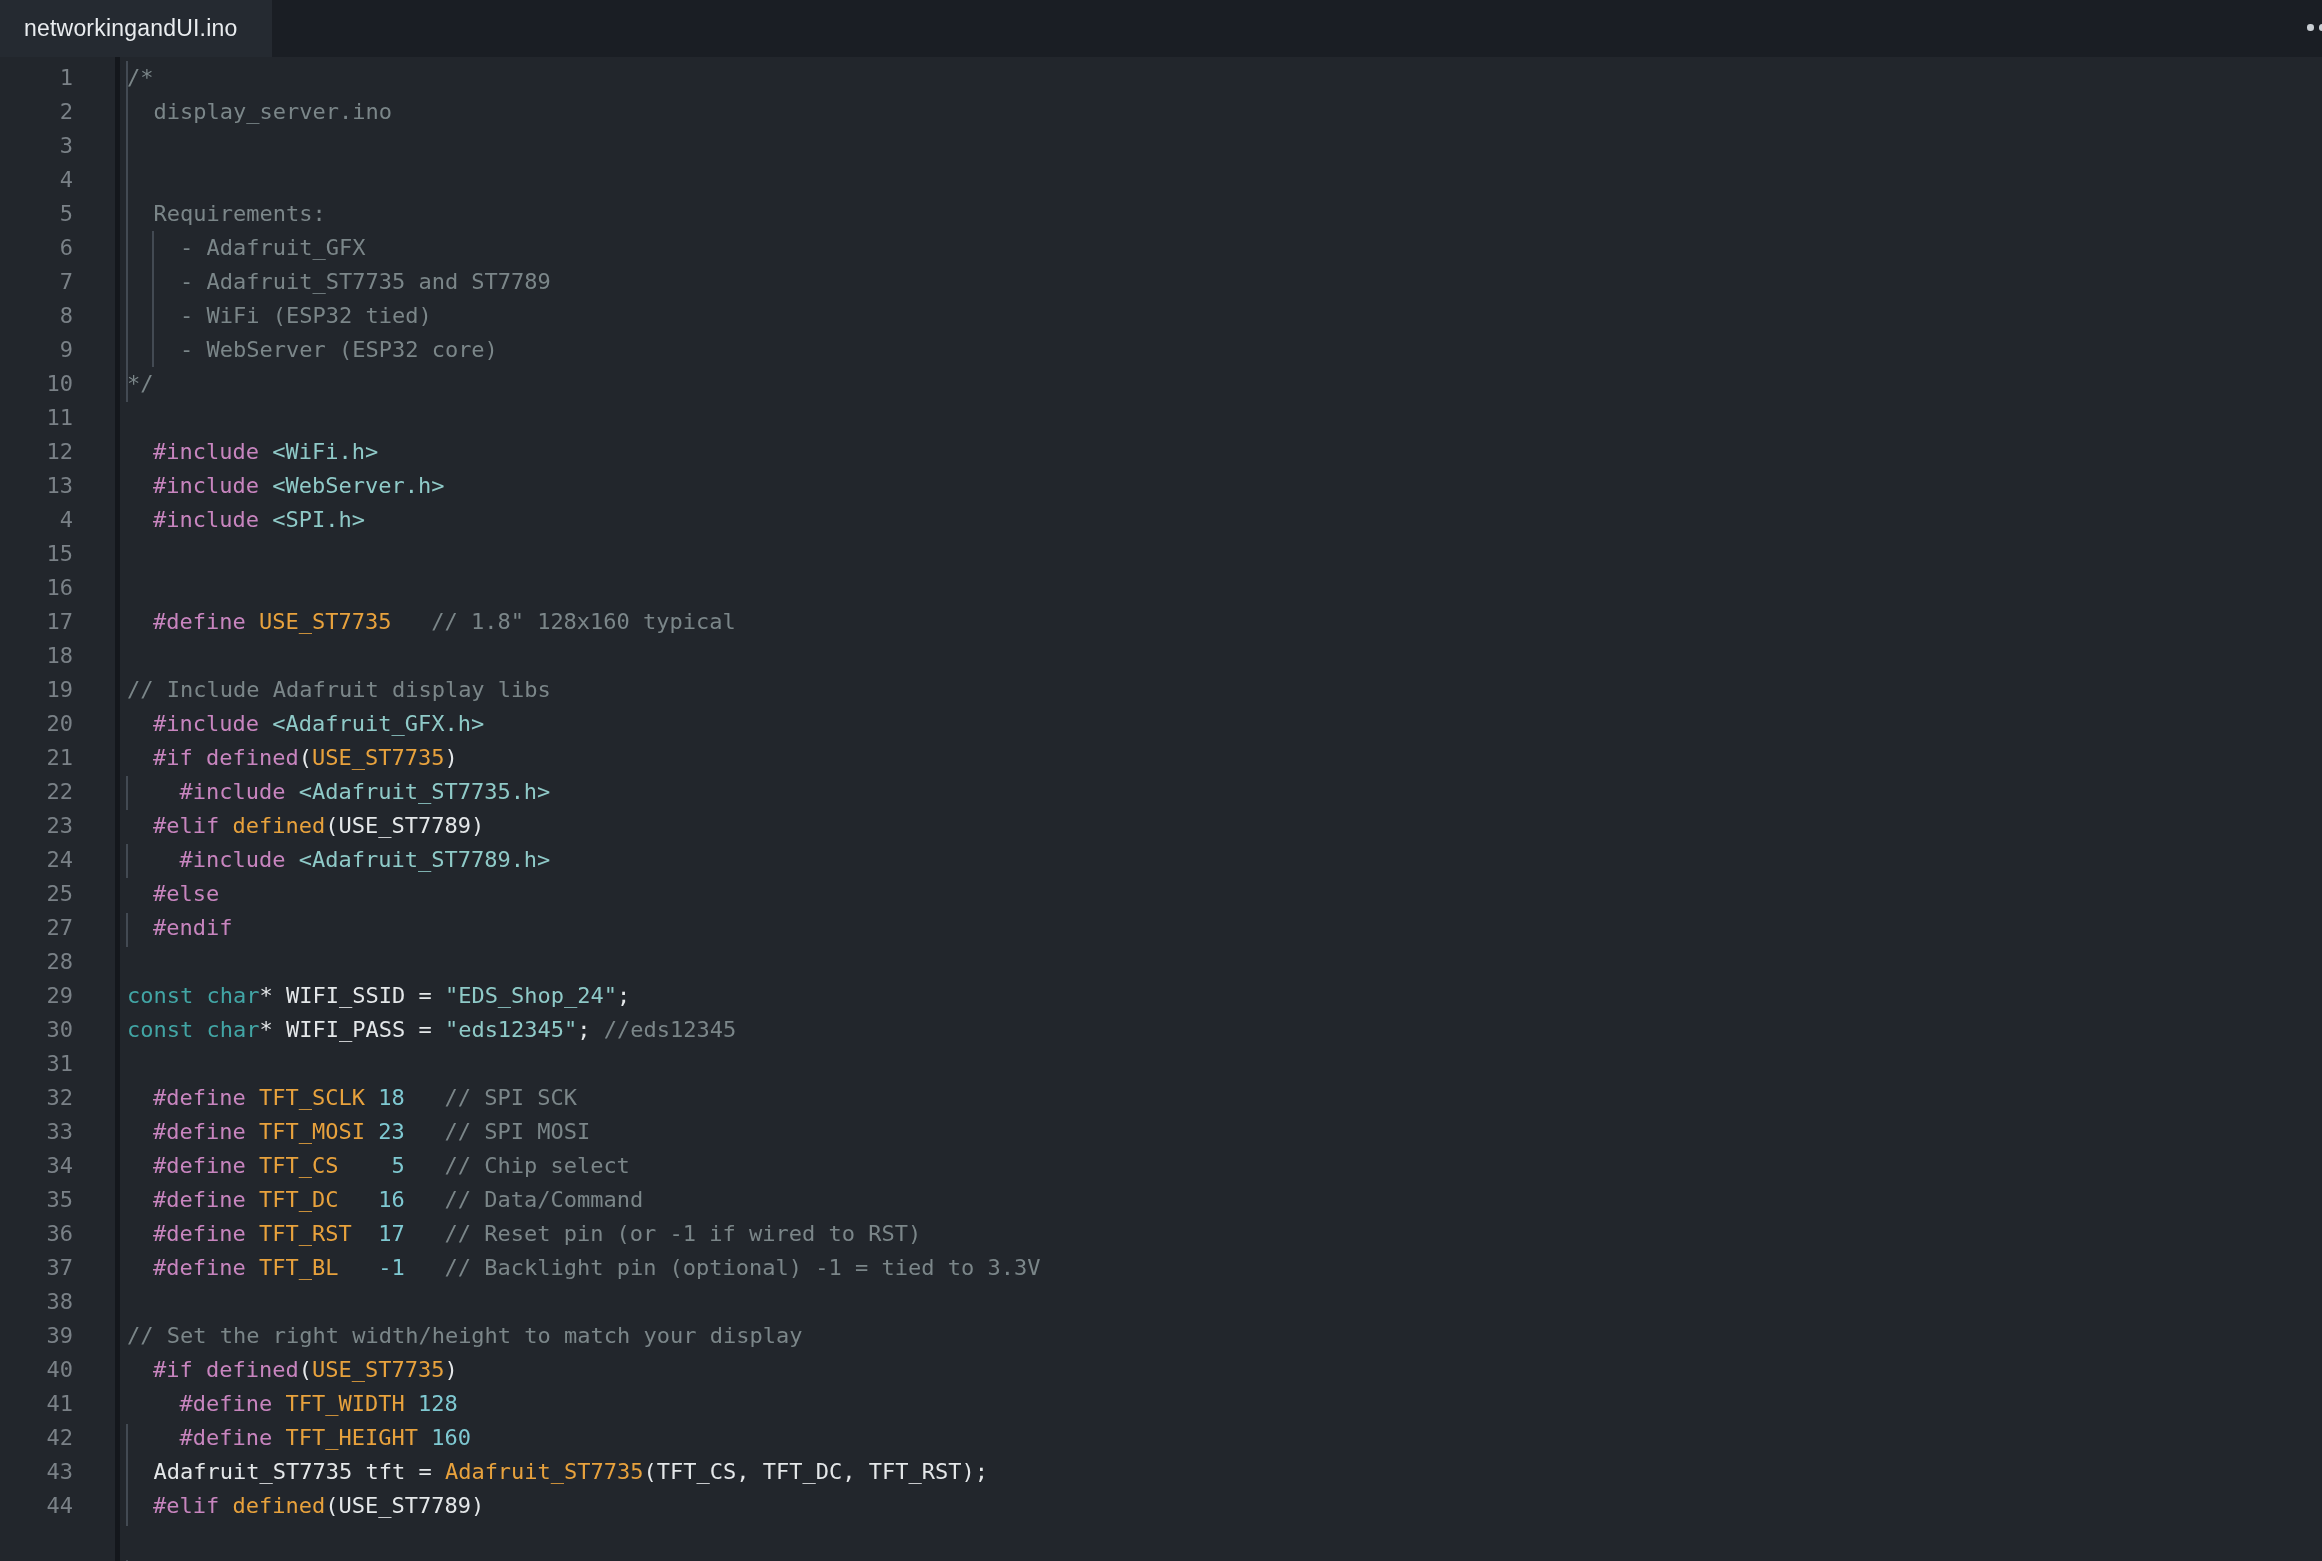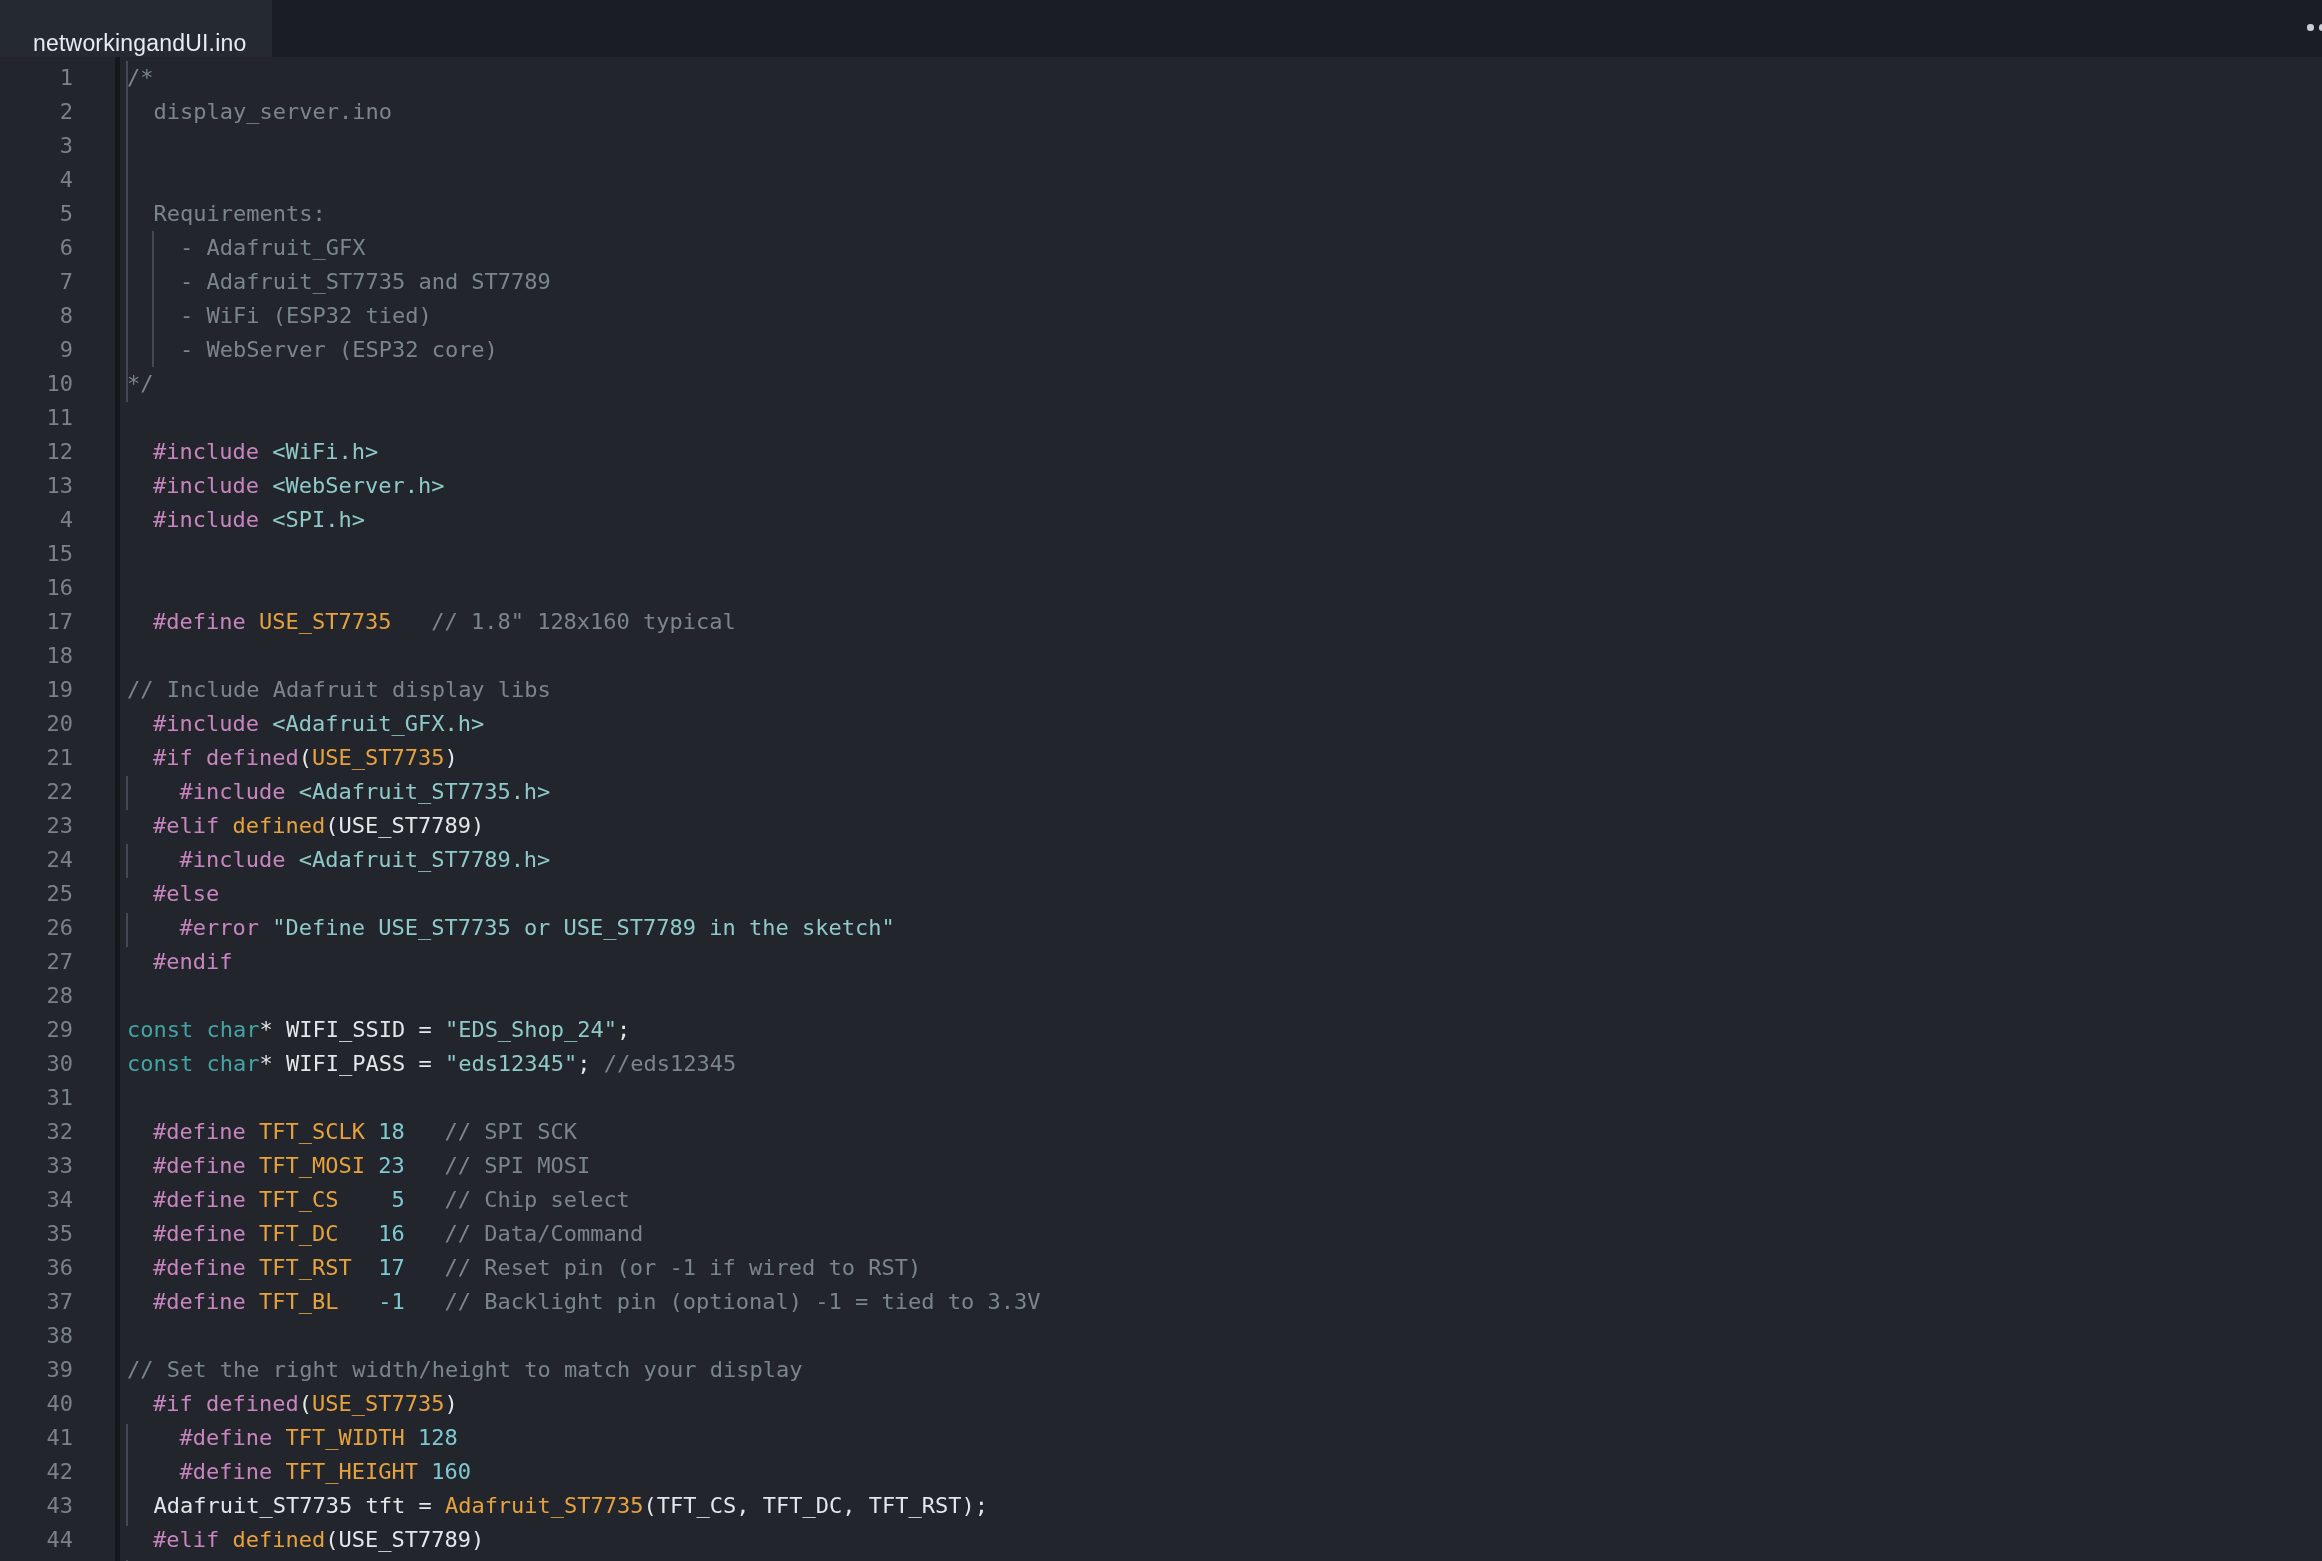--- a/index.html
+++ b/index.html
@@ -8,21 +8,21 @@
     background:var(--bg-editor,#22262C);
     font-family:"Liberation Sans",sans-serif;
   }
   .topbar{
     position:absolute;left:0;top:0;width:2322px;height:57px;
     background:var(--bg-topbar,#1A1E24);
   }
   .tab{
     position:absolute;left:0;top:0;width:272px;height:57px;
     background:var(--bg-tab,#252A31);
-    display:flex;align-items:flex-end;box-sizing:border-box;padding-left:33px;
+    display:flex;align-items:center;box-sizing:border-box;padding-left:24px;
   }
   .tab-title{
     font-size:23px;color:var(--c-tabtext,#E9ECEF);letter-spacing:0.2px;
     white-space:nowrap;
   }
   .dots{
     position:absolute;top:24px;right:-3.8px;display:flex;gap:5.7px;
   }
   .dot{width:6.6px;height:6.6px;border-radius:50%;background:var(--c-dots,#C9CED3);}
   .editor{
@@ -96,21 +96,20 @@
       <div class="line"><span class="ln">16</span><span class="code"></span></div>
       <div class="line"><span class="ln">17</span><span class="code"><span class="seg-pp">#define </span><span class="seg-mac">USE_ST7735</span><span class="seg-pl">   </span><span class="seg-cm">// 1.8" 128x160 typical</span></span></div>
       <div class="line"><span class="ln">18</span><span class="code"></span></div>
       <div class="line"><span class="ln">19</span><span class="code"><span class="seg-cm">// Include Adafruit display libs</span></span></div>
       <div class="line"><span class="ln">20</span><span class="code"><span class="seg-pp">#include </span><span class="seg-str">&lt;Adafruit_GFX.h&gt;</span></span></div>
       <div class="line"><span class="ln">21</span><span class="code"><span class="seg-pp">#if defined</span><span class="seg-pl">(</span><span class="seg-mac">USE_ST7735</span><span class="seg-pl">)</span></span></div>
       <div class="line"><span class="ln">22</span><span class="code"><span class="seg-pp">  #include </span><span class="seg-str">&lt;Adafruit_ST7735.h&gt;</span></span></div>
       <div class="line"><span class="ln">23</span><span class="code"><span class="seg-pp">#elif </span><span class="seg-mac">defined</span><span class="seg-pl">(USE_ST7789)</span></span></div>
       <div class="line"><span class="ln">24</span><span class="code"><span class="seg-pp">  #include </span><span class="seg-str">&lt;Adafruit_ST7789.h&gt;</span></span></div>
       <div class="line"><span class="ln">25</span><span class="code"><span class="seg-pp">#else</span></span></div>
-      <div class="line"><span class="ln">26</span><span class="code"><span class="seg-pp">  #error </span><span class="seg-str">"Define USE_ST7735 or USE_ST7789 in the sketch"</span></span></div>
       <div class="line"><span class="ln">27</span><span class="code"><span class="seg-pp">#endif</span></span></div>
       <div class="line"><span class="ln">28</span><span class="code"></span></div>
       <div class="line"><span class="ln">29</span><span class="code"><span class="seg-kw">const char</span><span class="seg-pl">* WIFI_SSID = </span><span class="seg-str">"EDS_Shop_24"</span><span class="seg-pl">;</span></span></div>
       <div class="line"><span class="ln">30</span><span class="code"><span class="seg-kw">const char</span><span class="seg-pl">* WIFI_PASS = </span><span class="seg-str">"eds12345"</span><span class="seg-pl">; </span><span class="seg-cm">//eds12345</span></span></div>
       <div class="line"><span class="ln">31</span><span class="code"></span></div>
       <div class="line"><span class="ln">32</span><span class="code"><span class="seg-pp">#define </span><span class="seg-mac">TFT_SCLK</span><span class="seg-pl"> </span><span class="seg-num">18</span><span class="seg-pl">   </span><span class="seg-cm">// SPI SCK</span></span></div>
       <div class="line"><span class="ln">33</span><span class="code"><span class="seg-pp">#define </span><span class="seg-mac">TFT_MOSI</span><span class="seg-pl"> </span><span class="seg-num">23</span><span class="seg-pl">   </span><span class="seg-cm">// SPI MOSI</span></span></div>
       <div class="line"><span class="ln">34</span><span class="code"><span class="seg-pp">#define </span><span class="seg-mac">TFT_CS</span><span class="seg-pl">    </span><span class="seg-num">5</span><span class="seg-pl">   </span><span class="seg-cm">// Chip select</span></span></div>
       <div class="line"><span class="ln">35</span><span class="code"><span class="seg-pp">#define </span><span class="seg-mac">TFT_DC</span><span class="seg-pl">   </span><span class="seg-num">16</span><span class="seg-pl">   </span><span class="seg-cm">// Data/Command</span></span></div>
       <div class="line"><span class="ln">36</span><span class="code"><span class="seg-pp">#define </span><span class="seg-mac">TFT_RST</span><span class="seg-pl">  </span><span class="seg-num">17</span><span class="seg-pl">   </span><span class="seg-cm">// Reset pin (or -1 if wired to RST)</span></span></div>

